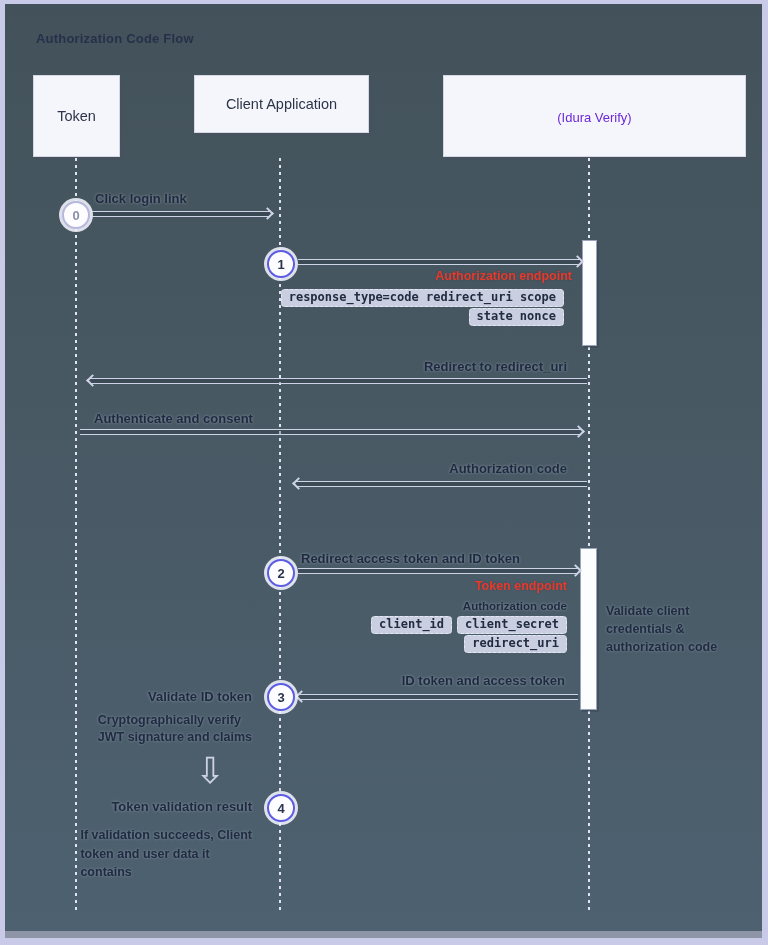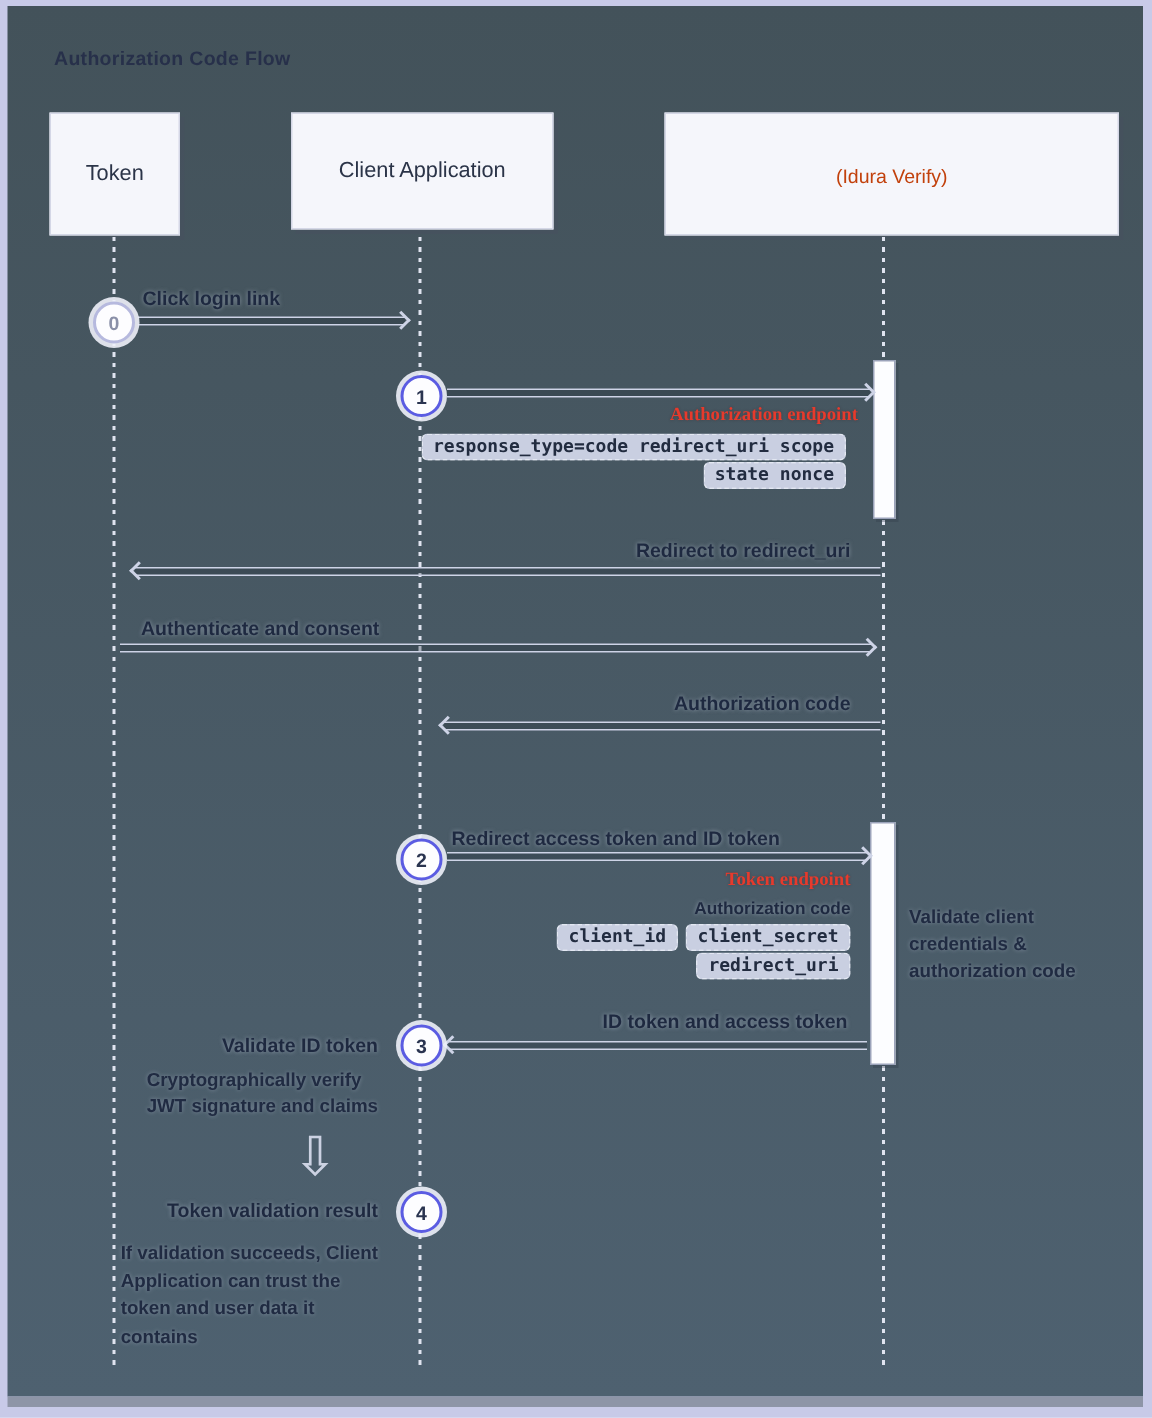--- a/index.html
+++ b/index.html
@@ -6,37 +6,37 @@
   body{width:768px;height:945px;font-family:"Liberation Sans",sans-serif;}
   #frame{position:relative;width:768px;height:945px;background:#c8cae8;overflow:hidden;}
   #canvas{position:absolute;left:5px;top:4px;width:757px;height:927px;
           background:linear-gradient(to bottom,#43525a,#4e6170);}
   #bottom-strip{position:absolute;left:5px;bottom:7px;width:757px;height:7px;background:#8e95a7;}
   .abs{position:absolute;}
   .title{font-size:13px;font-weight:bold;color:#27304a;letter-spacing:.2px;}
   .actor{background:#f5f6fb;border:1px solid #d4d7e6;box-shadow:3px 3px 0 rgba(70,80,96,.45);
          display:flex;flex-direction:column;align-items:center;justify-content:center;box-sizing:border-box;}
   .actor .a-label{font-size:14.5px;color:#2b3448;}
-  .actor .a-sub{font-size:13px;color:#c2410c;margin-top:3px;}
+  .actor .a-sub{font-size:13px;color:#6d28d9;margin-top:3px;}
   .lifeline{width:2px;background-image:repeating-linear-gradient(to bottom,#e0e4f0 0 3px,transparent 3px 7px);}
   .activation{background:#fcfdff;border:1px solid #9ba3ba;box-shadow:2px 2px 0 rgba(50,60,75,.35);box-sizing:border-box;}
   .arrow{height:8px;}
   .arrow .shaft{position:absolute;top:1px;left:2px;right:2px;height:4px;
                 border-top:1.5px solid #ced4e7;border-bottom:1.5px solid #ced4e7;
                 background:rgba(28,38,50,.28);}
   .arrow .head{position:absolute;top:-1px;width:9px;height:9px;box-sizing:border-box;}
   .arrow.dir-right .head{right:0;border-top:2px solid #ced4e7;border-right:2px solid #ced4e7;transform:rotate(45deg);}
   .arrow.dir-left  .head{left:0; border-top:2px solid #ced4e7;border-left:2px solid #ced4e7;transform:rotate(-45deg);}
   .circle-step{width:28px;height:28px;border-radius:50%;background:#fdfdff;border:2.5px solid #5b5ce2;
                box-shadow:0 0 0 3px rgba(238,241,250,.9);display:flex;align-items:center;justify-content:center;
                font-size:13px;font-weight:bold;color:#2a3450;box-sizing:border-box;}
   .circle-step.muted{border-color:#b6b9de;color:#8a90a8;}
   .lbl{font-size:13px;font-weight:bold;color:#1e2940;white-space:nowrap;
        text-shadow:0 0 3px rgba(208,216,234,.5);}
-  .lbl.red{color:#e73a2c;font-size:12.5px;text-shadow:0 0 2px rgba(60,20,16,.3);font-family:Liberation Serif, serif;}
+  .lbl.red{color:#e73a2c;font-size:12.5px;text-shadow:0 0 2px rgba(60,20,16,.3);}
   .note{font-size:12.5px;font-weight:bold;color:#202b42;white-space:nowrap;line-height:18px;
         text-shadow:0 0 3px rgba(208,216,234,.4);}
   .note.right{text-align:left;}
   .chip-row{display:flex;gap:5px;justify-content:flex-end;}
   .chip{display:inline-block;background:#c9cfe1;border:1px dashed rgba(246,248,253,.6);border-radius:4px;
         padding:0 7px 2px;font-family:"DejaVu Sans Mono",monospace;font-size:12px;font-weight:bold;color:#222c40;
         white-space:nowrap;}
   .param-plain{font-size:11.5px;font-weight:bold;color:#1e2940;white-space:nowrap;
                text-shadow:0 0 3px rgba(208,216,234,.5);}
   .heading{font-size:13px;font-weight:bold;color:#1e2940;white-space:nowrap;
@@ -47,21 +47,21 @@
 <body>
 
 <div id="frame">
   <div id="canvas">
 
     <div class="abs title" style="left:31px;top:27px;">Authorization Code Flow</div>
 
     <div class="abs actor" style="left:28px;top:71px;width:87px;height:82px;">
       <div class="a-label">Token</div>
     </div>
-    <div class="abs actor" style="left:189px;top:71px;width:175px;height:78px;">
+    <div class="abs actor" style="left:189px;top:71px;width:175px;height:58px;">
       <div class="a-label">Client Application</div>
     </div>
     <div class="abs actor" style="left:438px;top:71px;width:303px;height:82px;">
       <div class="a-sub">(Idura Verify)</div>
     </div>
 
     <div class="abs lifeline" style="left:70px;top:154px;height:752px;"></div>
     <div class="abs lifeline" style="left:274px;top:154px;height:752px;"></div>
     <div class="abs lifeline" style="left:583px;top:154px;height:752px;"></div>
 
@@ -148,20 +148,19 @@
     </div>
 
     <div class="abs down-arrow" style="left:190px;top:749px;">⇩</div>
 
     <div class="abs circle-step" style="left:262px;top:790px;">
       <span>4</span>
     </div>
     <div class="abs heading" style="right:510px;top:795px;">Token validation result</div>
     <div class="abs note right" style="right:510px;top:822px;line-height:18.5px;">
       <div>If validation succeeds, Client</div>
-      <div>Application can trust the</div>
       <div>token and user data it</div>
       <div>contains</div>
     </div>
 
   </div>
   <div id="bottom-strip"></div>
 </div>
 
 </body></html>

